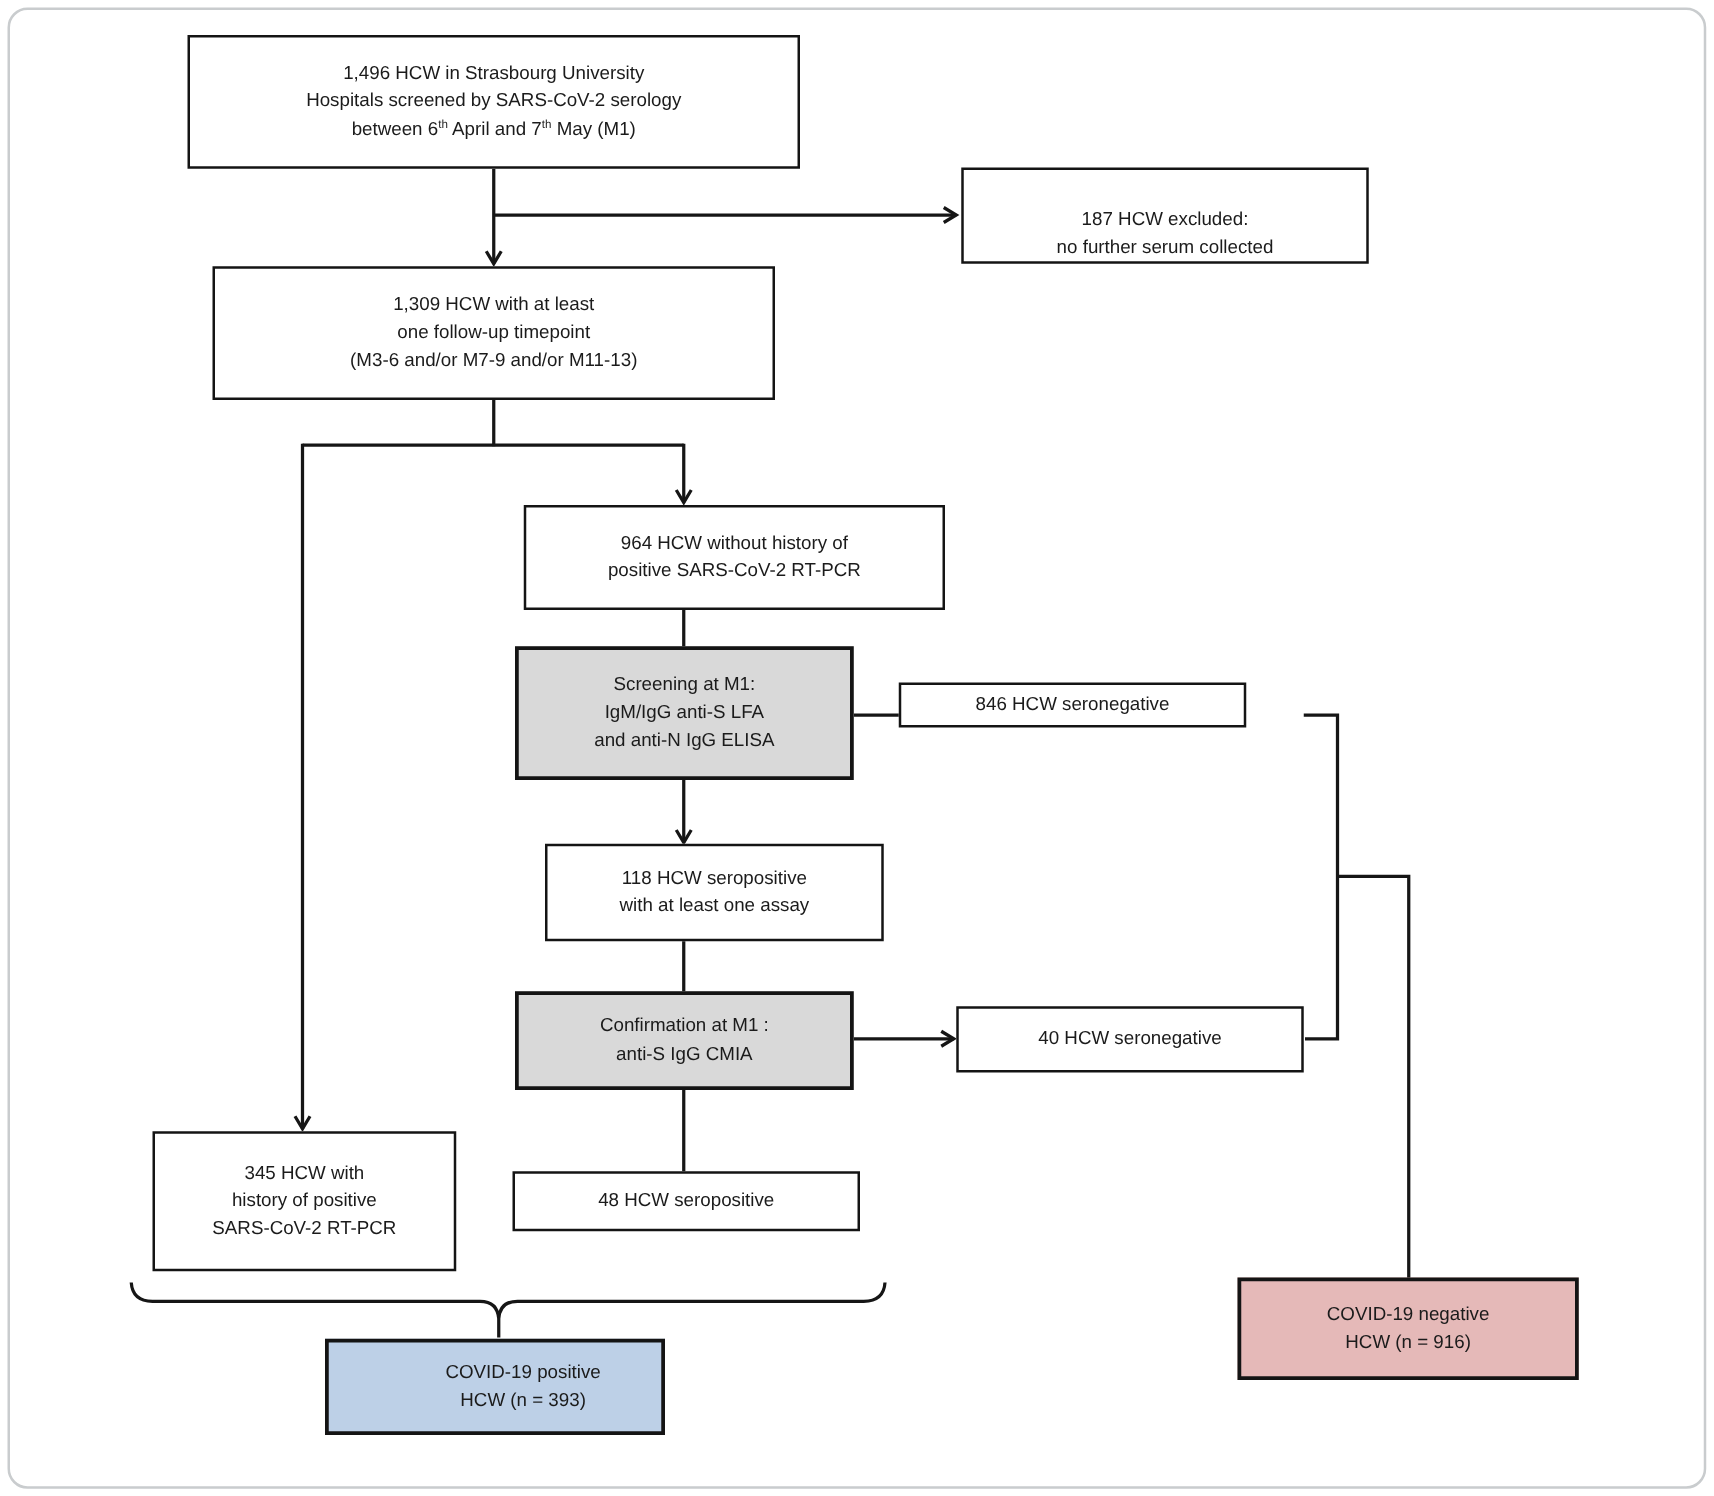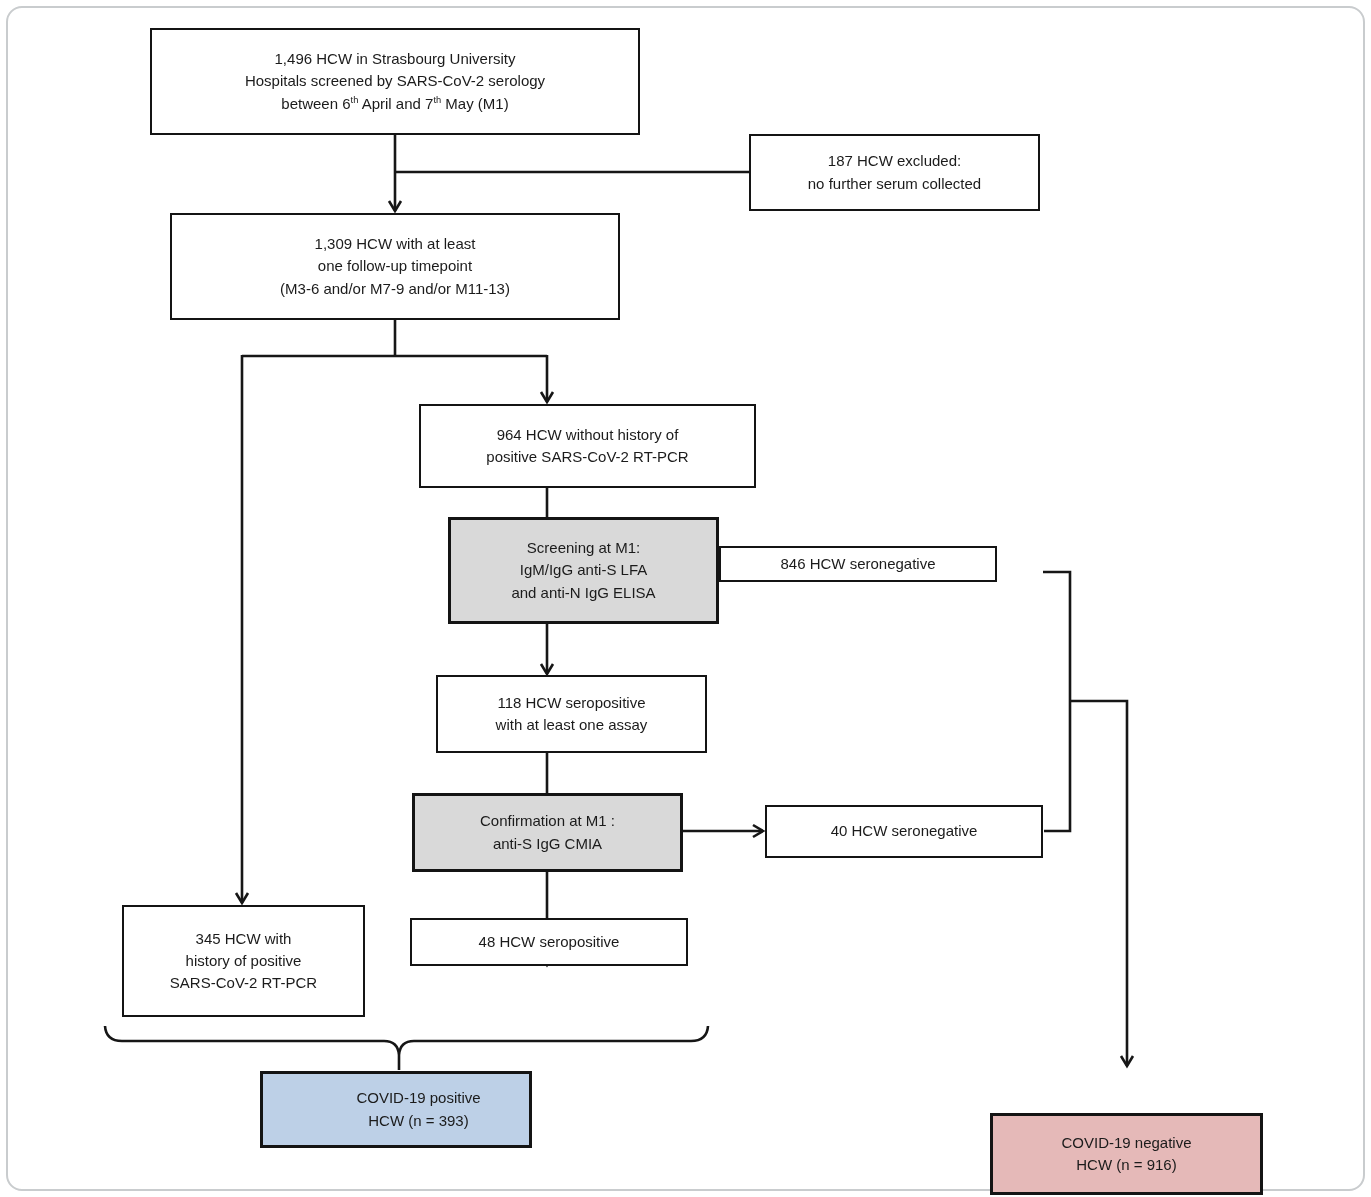--- a/index.html
+++ b/index.html
@@ -53,37 +53,37 @@
     <path d="M105,1026 Q106,1041 122,1041 L384,1041 Q398,1041 399,1055 L399,1070 M708,1026 Q707,1041 691,1041 L414,1041 Q400,1041 399,1055"></path>
   </g>
 </svg>
 
 <div class="box" style="left:150px;top:28px;width:490px;height:107px;">
   <div class="line">1,496 HCW in Strasbourg University</div>
   <div class="line">Hospitals screened by SARS-CoV-2 serology</div>
   <div class="line"><span>between 6</span><sup>th</sup><span> April and 7</span><sup>th</sup><span> May (M1)</span></div>
 </div>
 
-<div class="box" style="left:749px;top:134px;width:291px;height:77px;">
+<div class="box" style="left:769px;top:134px;width:326px;height:77px;justify-content:flex-end;">
   <div class="line">187 HCW excluded:</div>
   <div class="line">no further serum collected</div>
 </div>
 
 <div class="box" style="left:170px;top:213px;width:450px;height:107px;">
   <div class="line">1,309 HCW with at least</div>
   <div class="line">one follow-up timepoint</div>
   <div class="line">(M3-6 and/or M7-9 and/or M11-13)</div>
 </div>
 
 <div class="box" style="left:378px;top:404px;width:337px;height:84px;margin-left:41px;">
   <div class="line">964 HCW without history of</div>
   <div class="line">positive SARS-CoV-2 RT-PCR</div>
 </div>
 
-<div class="box gray" style="left:412px;top:517px;width:271px;height:107px;margin-left:36px;">
+<div class="box gray" style="left:412px;top:517px;width:271px;height:107px;">
   <div class="line">Screening at M1:</div>
   <div class="line">IgM/IgG anti-S LFA</div>
   <div class="line">and anti-N IgG ELISA</div>
 </div>
 
 <div class="box" style="left:719px;top:546px;width:278px;height:36px;">
   <div class="line">846 HCW seronegative</div>
 </div>
 
 <div class="box" style="left:412px;top:675px;width:271px;height:78px;margin-left:24px;">
@@ -99,25 +99,25 @@
 <div class="box" style="left:765px;top:805px;width:278px;height:53px;">
   <div class="line">40 HCW seronegative</div>
 </div>
 
 <div class="box" style="left:122px;top:905px;width:243px;height:112px;">
   <div class="line">345 HCW with</div>
   <div class="line">history of positive</div>
   <div class="line">SARS-CoV-2 RT-PCR</div>
 </div>
 
-<div class="box" style="left:410px;top:918px;width:278px;height:48px;">
+<div class="box" style="left:410px;top:937px;width:278px;height:48px;">
   <div class="line">48 HCW seropositive</div>
 </div>
 
 <div class="box blue" style="left:260px;top:1071px;width:272px;height:77px;">
   <div class="line">COVID-19 positive</div>
   <div class="line">HCW (n = 393)</div>
 </div>
 
-<div class="box pink" style="left:990px;top:1113px;width:273px;height:82px;">
+<div class="box pink" style="left:990px;top:1022px;width:273px;height:82px;">
   <div class="line">COVID-19 negative</div>
   <div class="line">HCW (n = 916)</div>
 </div>
 
 </body></html>

